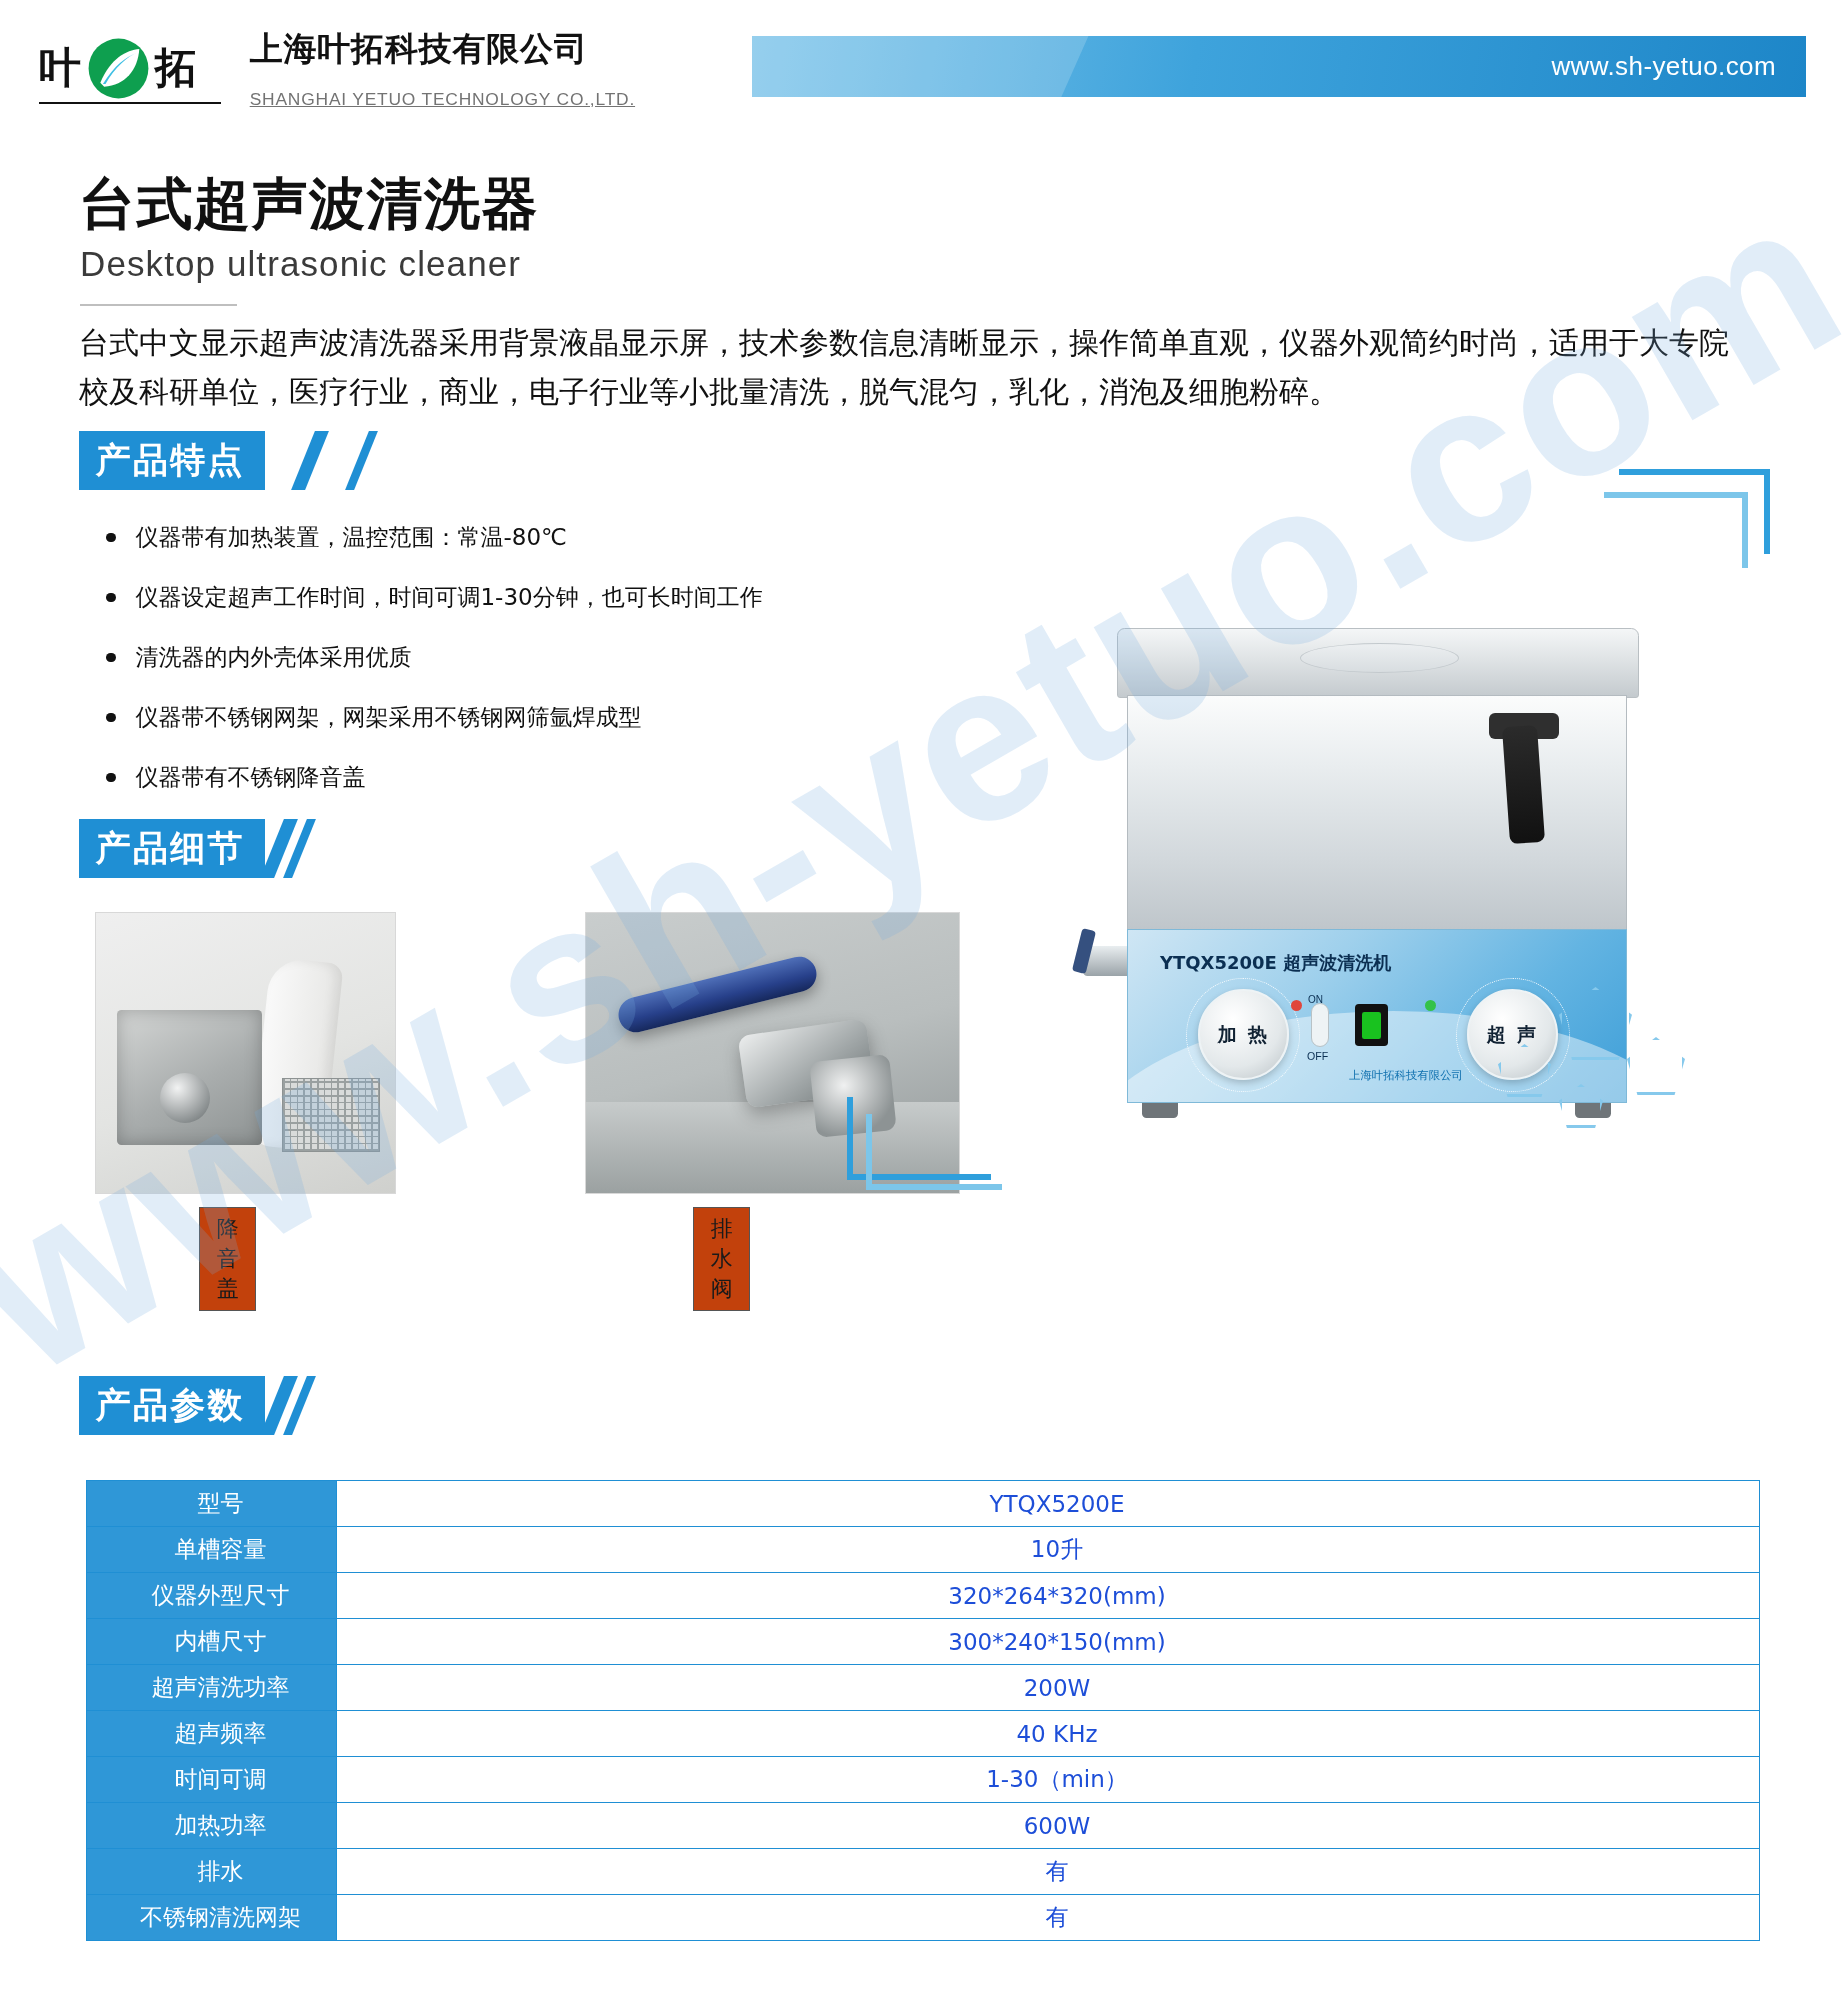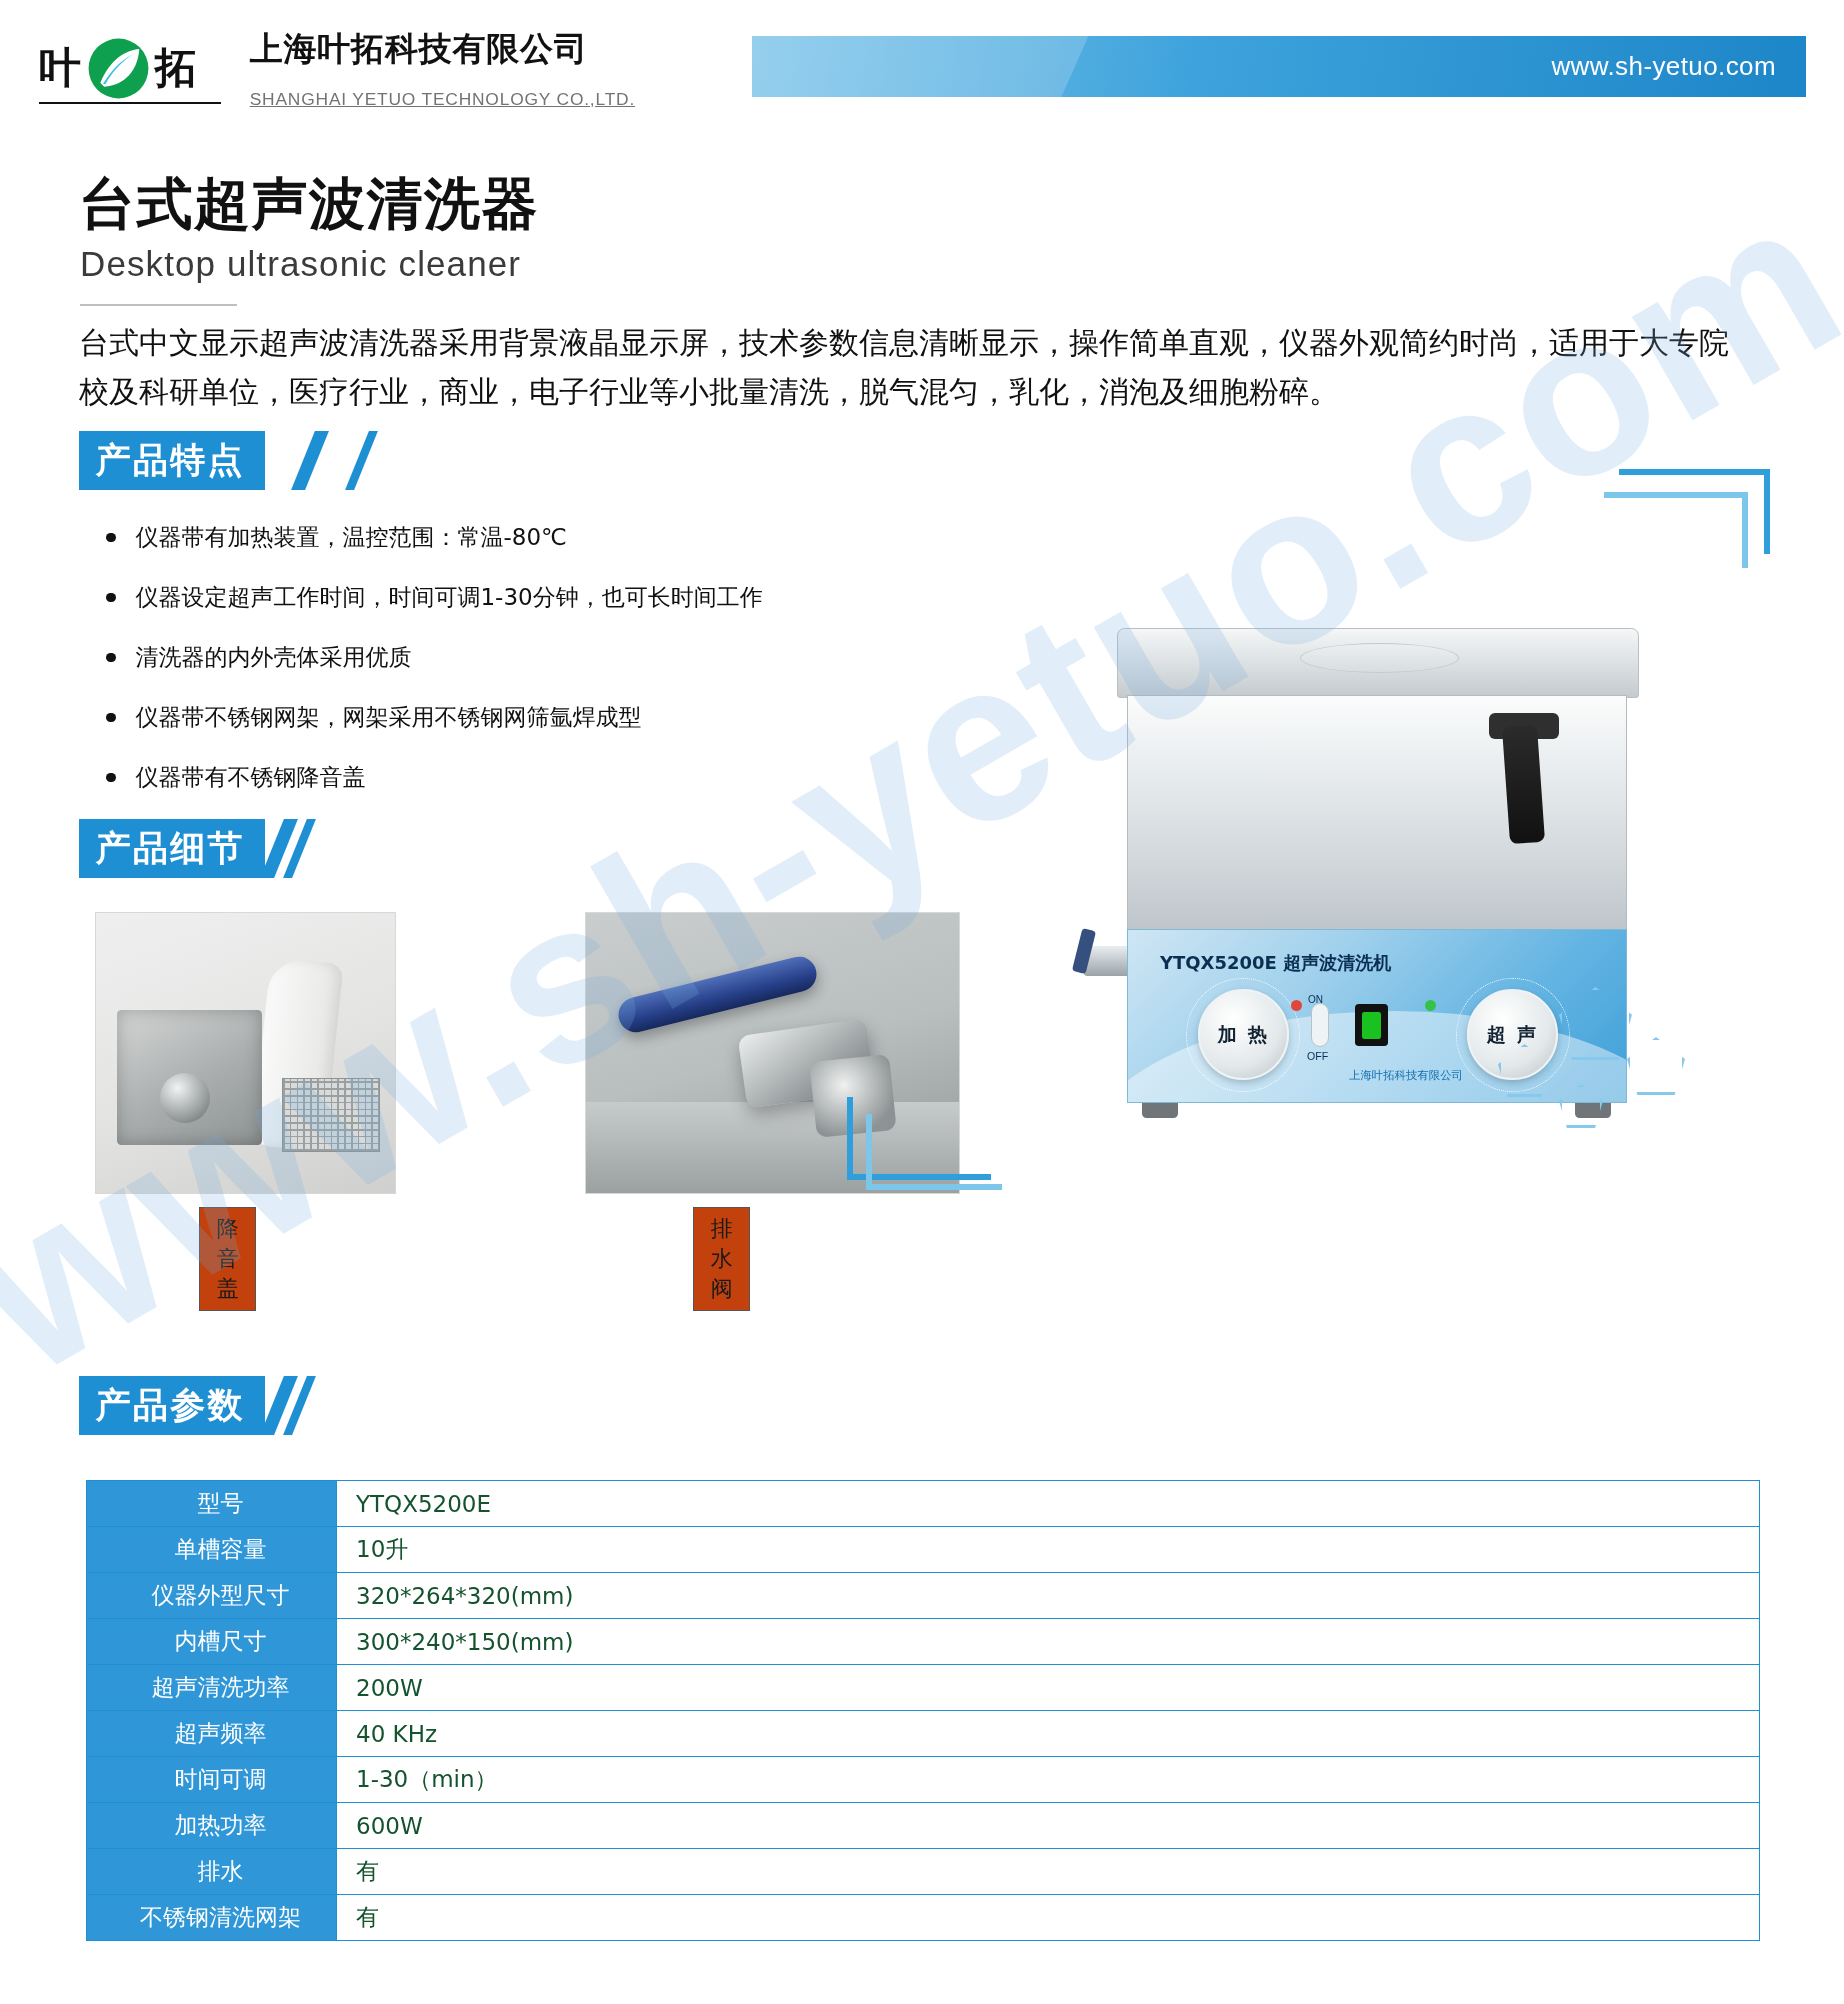--- a/index.html
+++ b/index.html
@@ -388,21 +388,22 @@
     padding-left: 19px;
   }
   .spec-table td.k {
     width: 250px;
     background: #2f97d7;
     color: #ffffff;
     text-align: center;
     font-weight: normal;
   }
   .spec-table td.v {
-    color: #14532d;
+    text-align: center;
+    color: #1d4ed8;
     background: #fff;
   }
 </style>
 </head>
 <body>
 
 <div class="watermark">www.sh-yetuo.com</div>
 
 <div class="header">
   <div class="logo-wrap">

